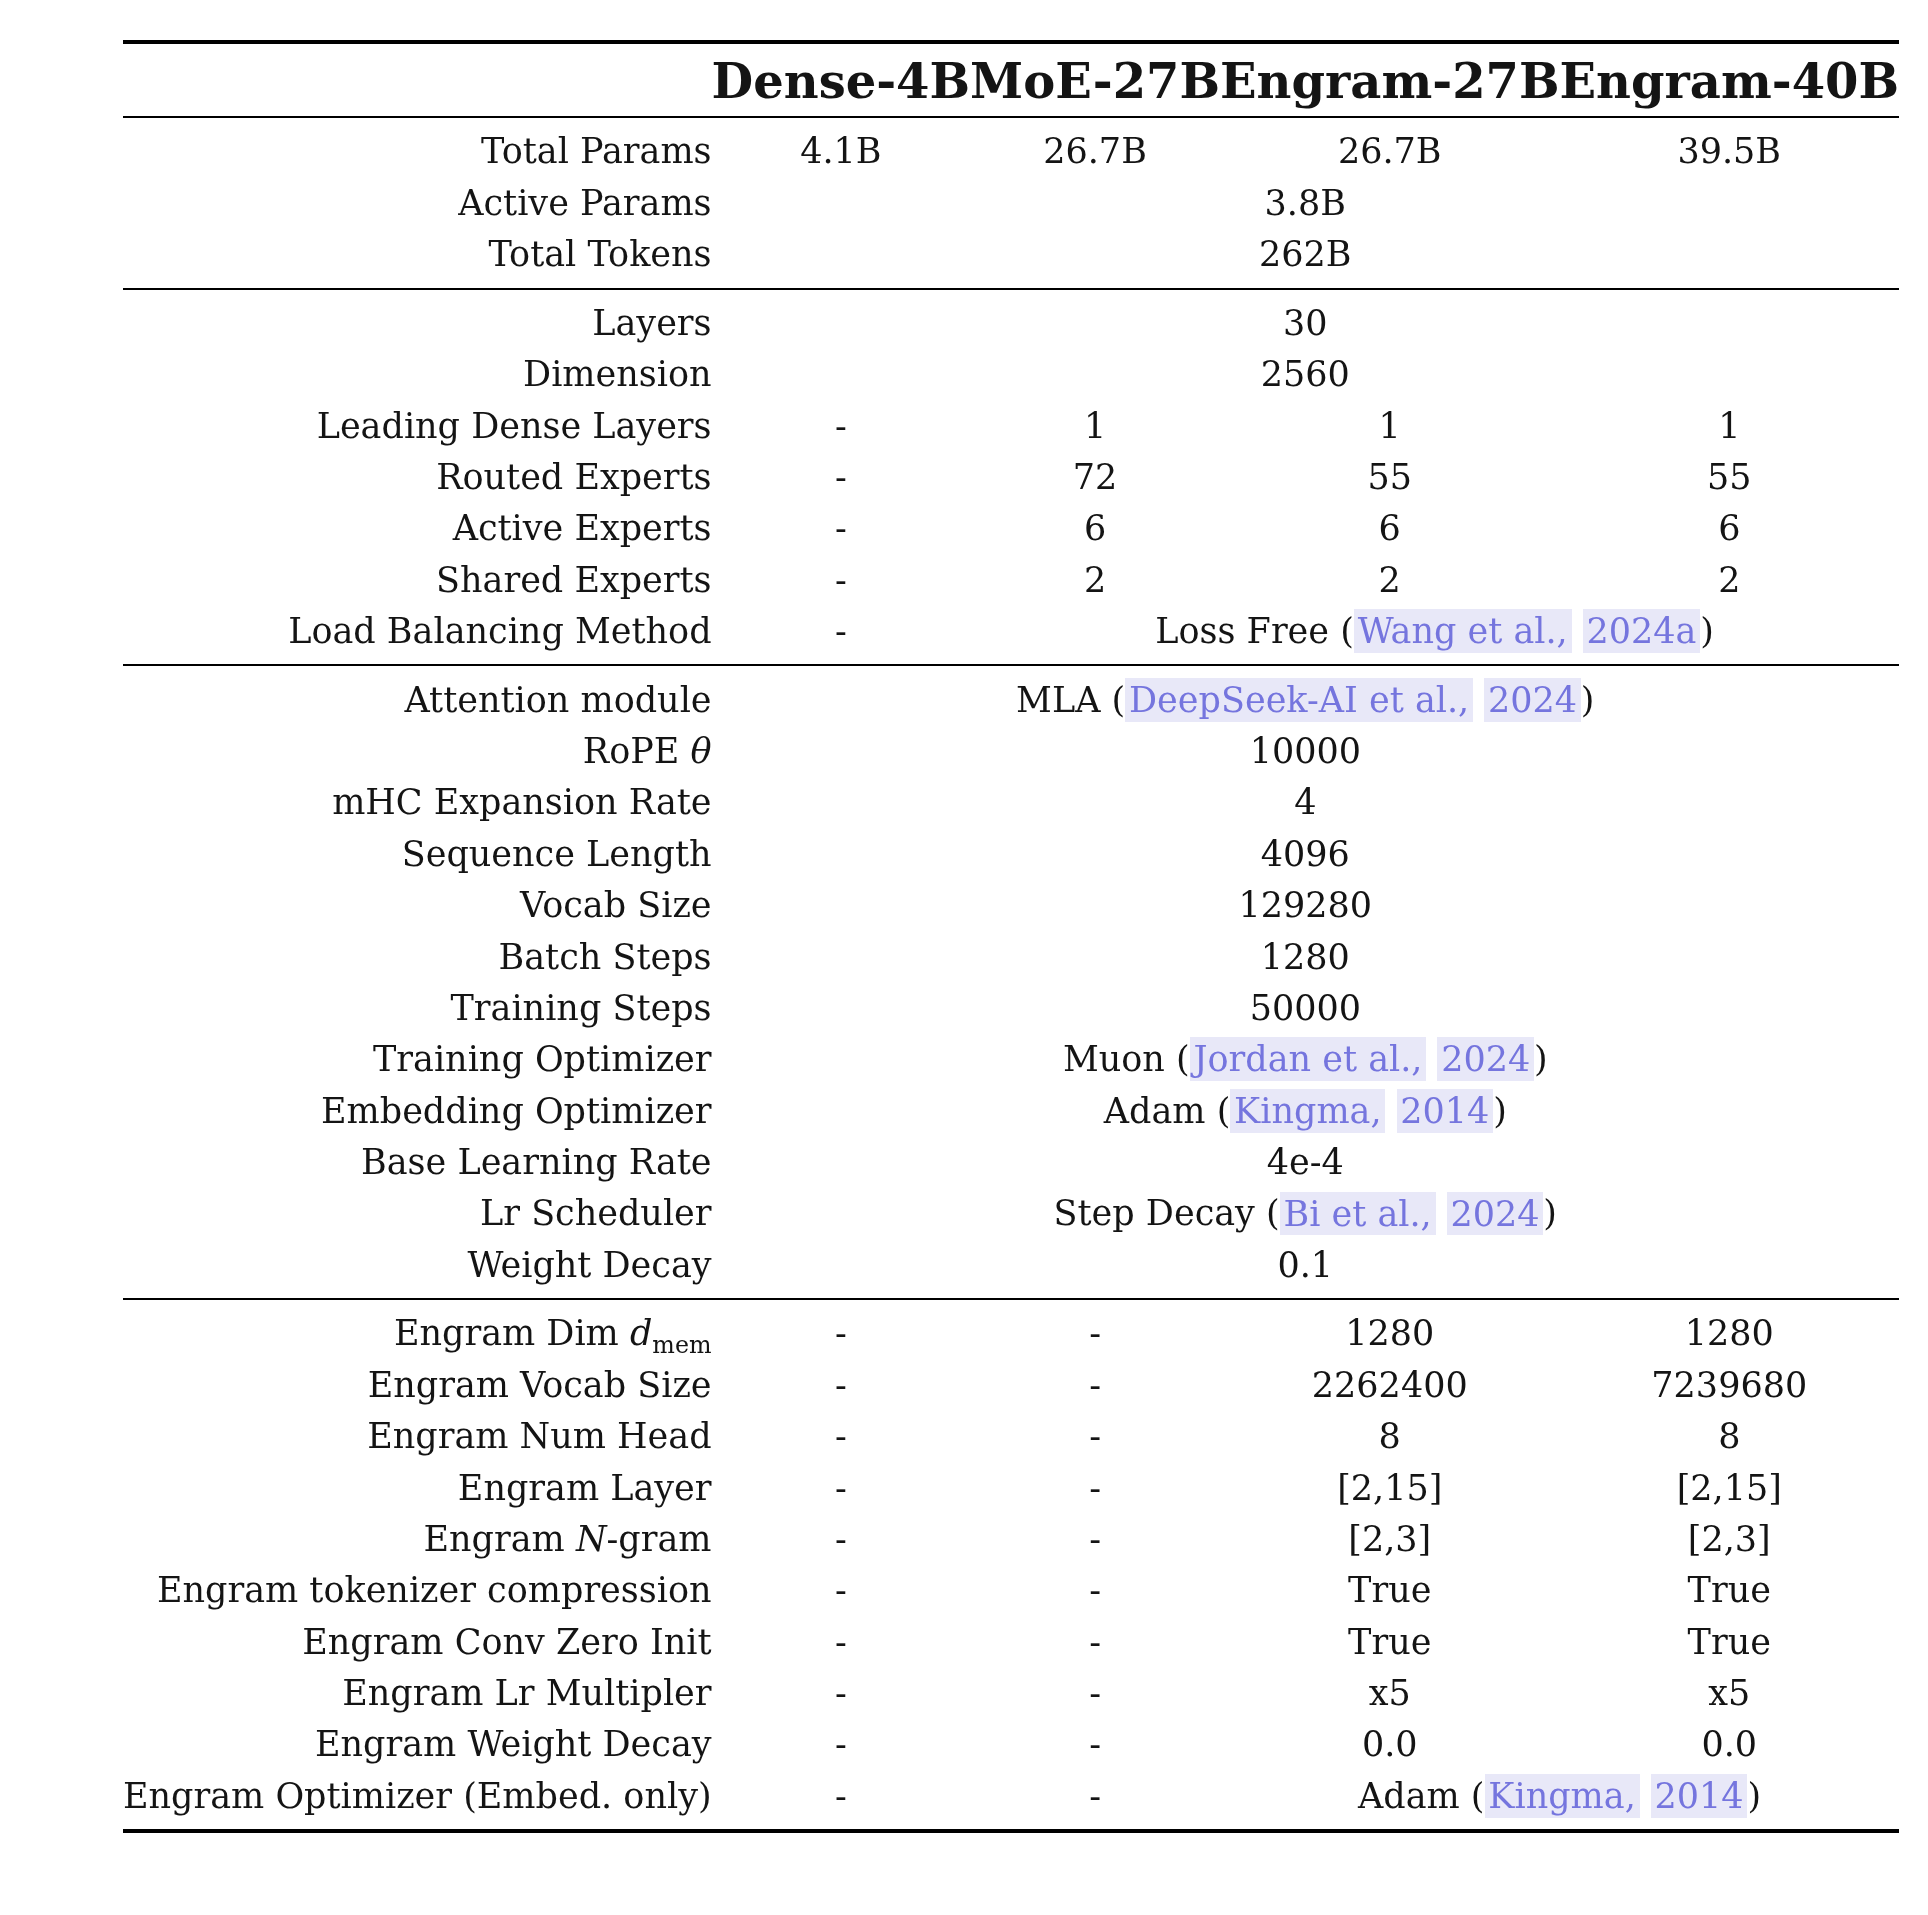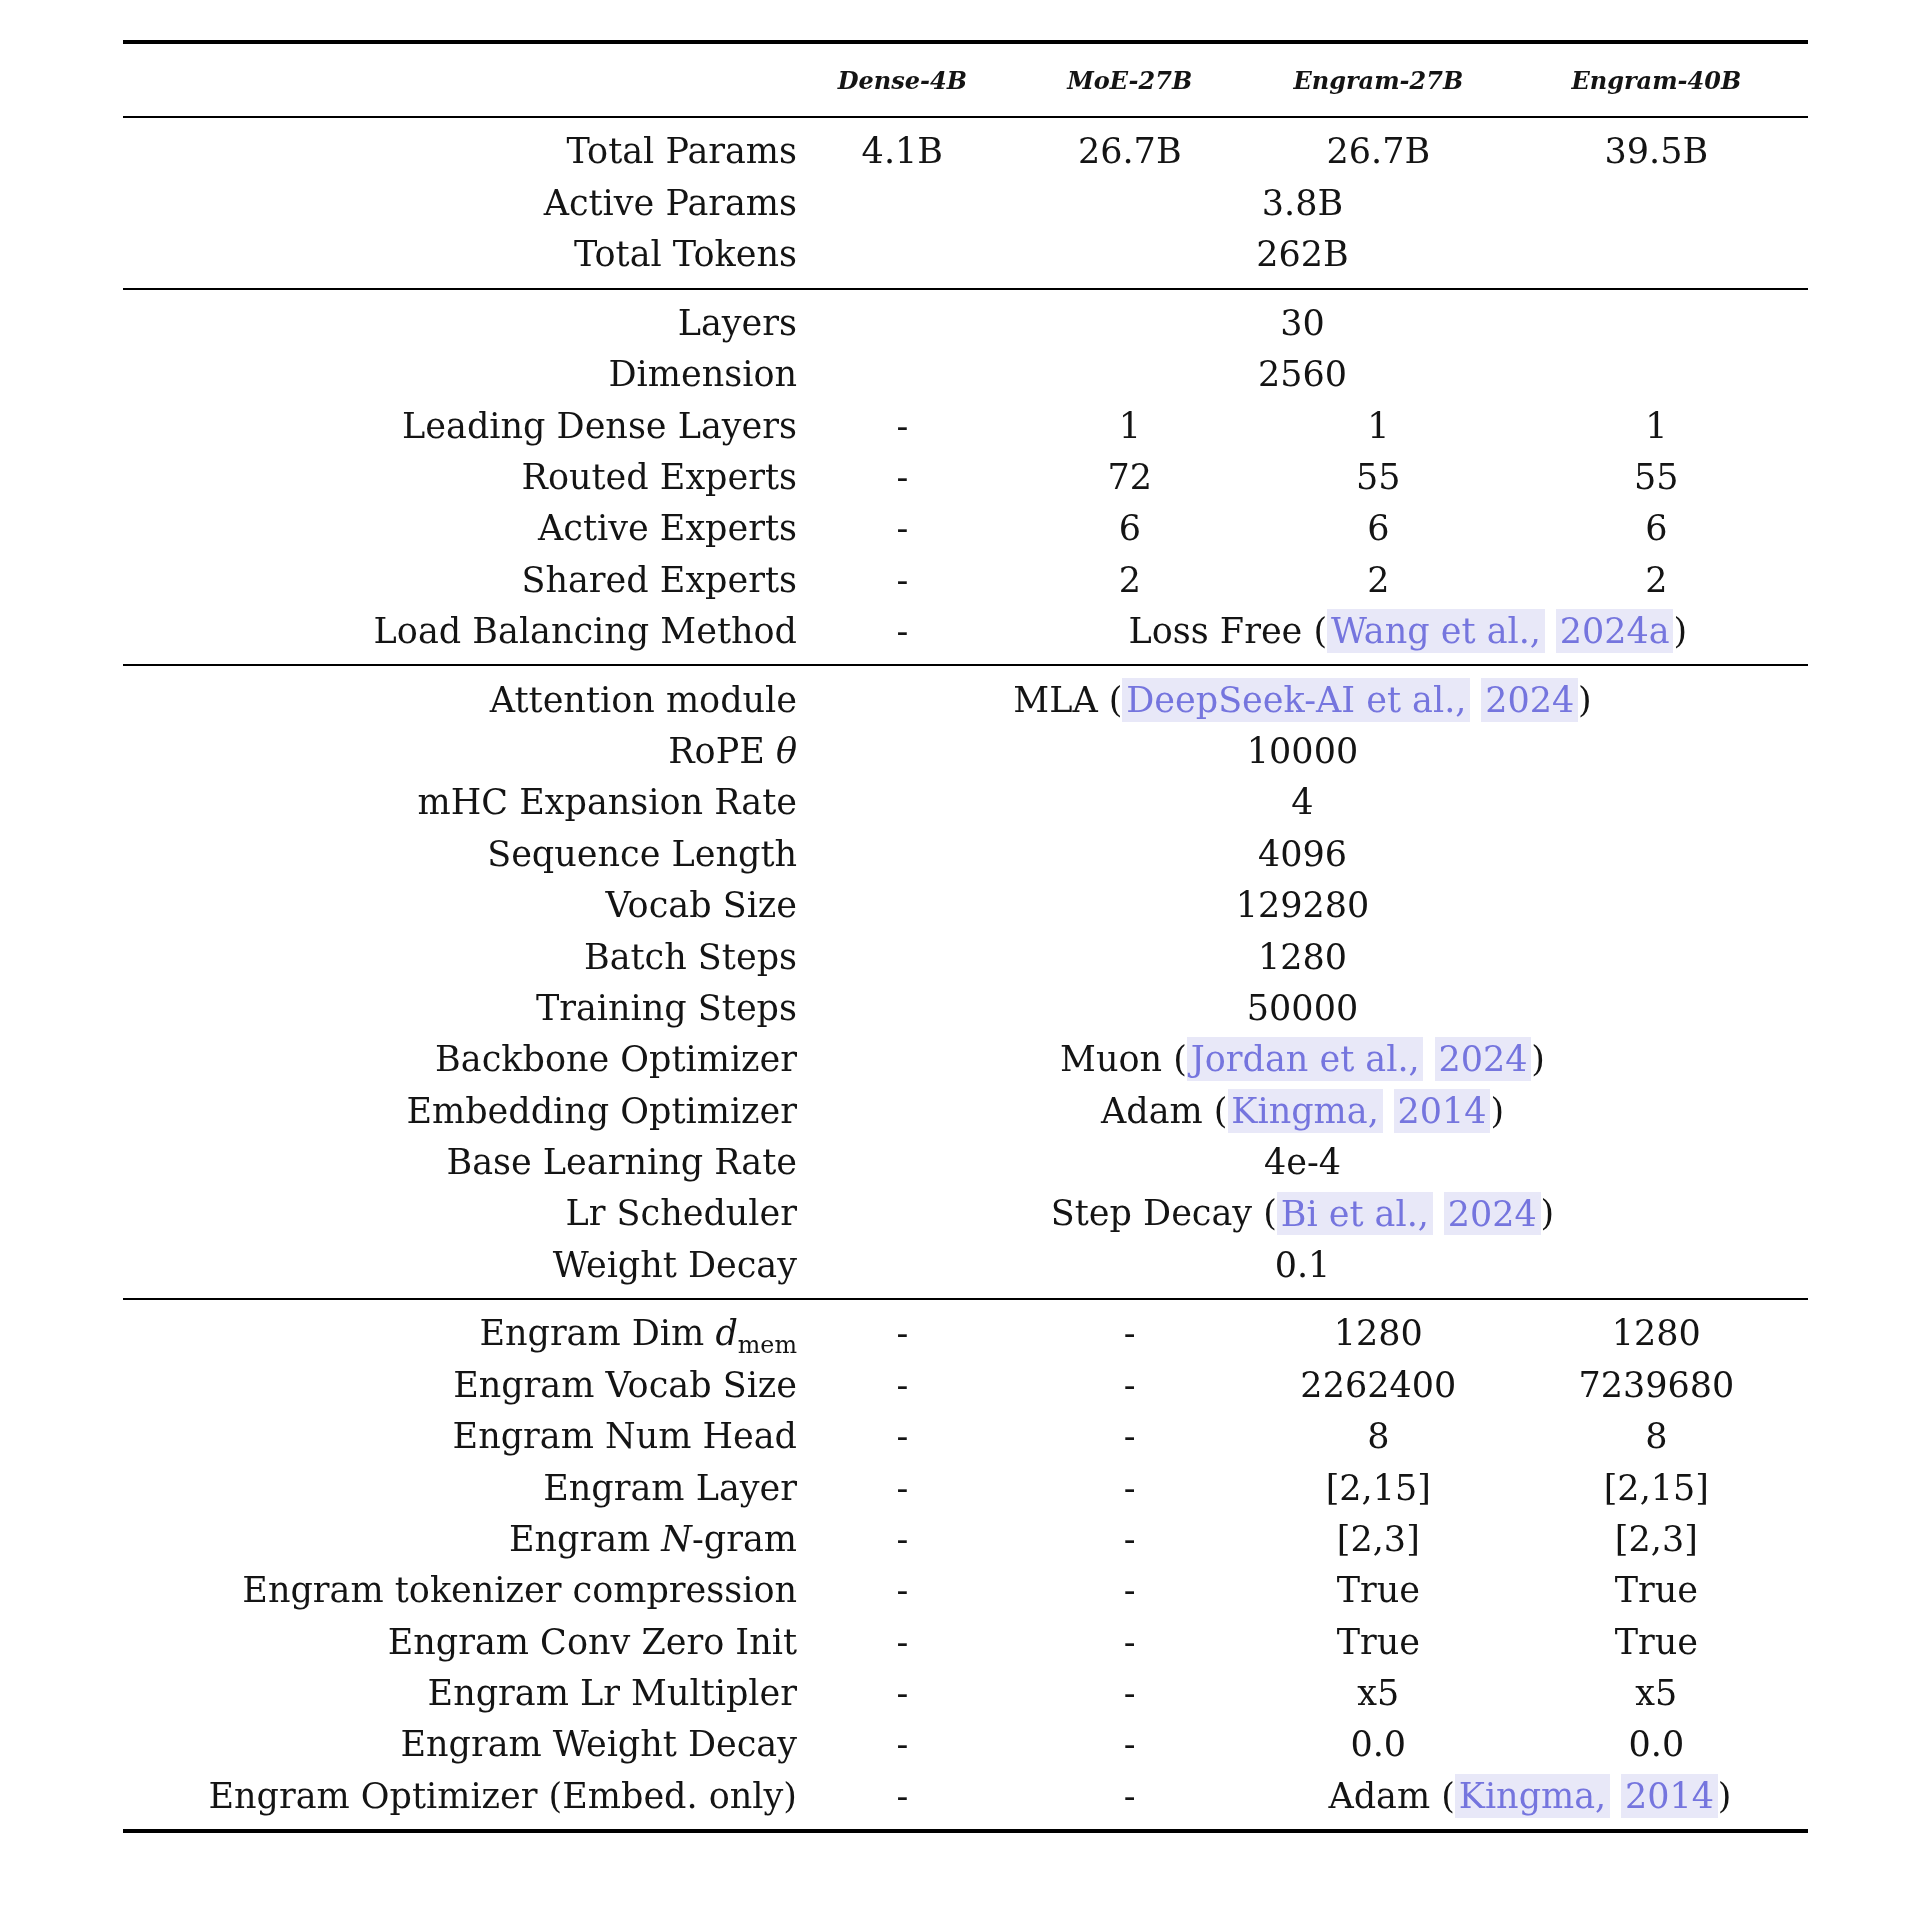--- a/index.html
+++ b/index.html
@@ -19,26 +19,25 @@
   table.config{
     width:100%;
     border-collapse:collapse;
     border-top:4.7px solid var(--rule);
     border-bottom:4.7px solid var(--rule);
     font-size:35px;
   }
   thead{border-bottom:2.8px solid var(--rule);}
   thead th{
     font-weight:bold;
-    font-size:24px;
+    font-size:48px;
     text-align:center;
     padding:15px 0 13.2px 0;
     line-height:44px;
     white-space:nowrap;
-    font-style:italic;
   }
   thead th.lbl{text-align:left;}
   tbody + tbody{border-top:2.8px solid var(--rule);}
   tbody th.rowlabel{
     text-align:right;
     font-weight:normal;
     padding:4.7px 0;
     line-height:42px;
     white-space:nowrap;
   }
@@ -164,21 +163,21 @@
         </tr>
         <tr>
           <th class="rowlabel" scope="row">Batch Steps</th>
           <td colspan="4">1280</td>
         </tr>
         <tr>
           <th class="rowlabel" scope="row">Training Steps</th>
           <td colspan="4">50000</td>
         </tr>
         <tr>
-          <th class="rowlabel" scope="row">Backbone Optimizer</th>
+          <th class="rowlabel" scope="row">Training Optimizer</th>
           <td colspan="4">Muon (<a class="cite" href="#">Jordan et al.,</a> <a class="cite" href="#">2024</a>)</td>
         </tr>
         <tr>
           <th class="rowlabel" scope="row">Embedding Optimizer</th>
           <td colspan="4">Adam (<a class="cite" href="#">Kingma,</a> <a class="cite" href="#">2014</a>)</td>
         </tr>
         <tr>
           <th class="rowlabel" scope="row">Base Learning Rate</th>
           <td colspan="4">4e-4</td>
         </tr>

